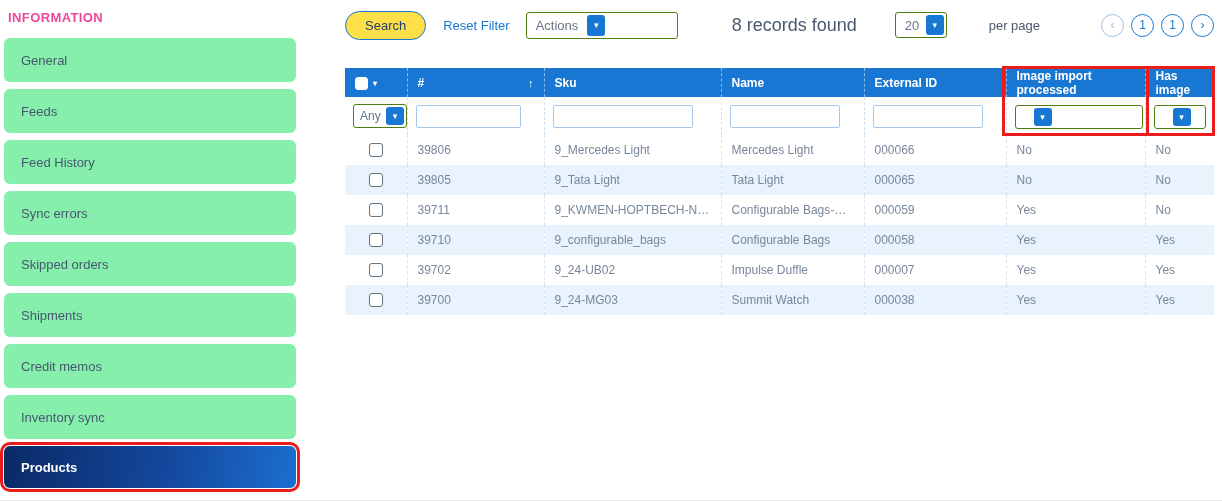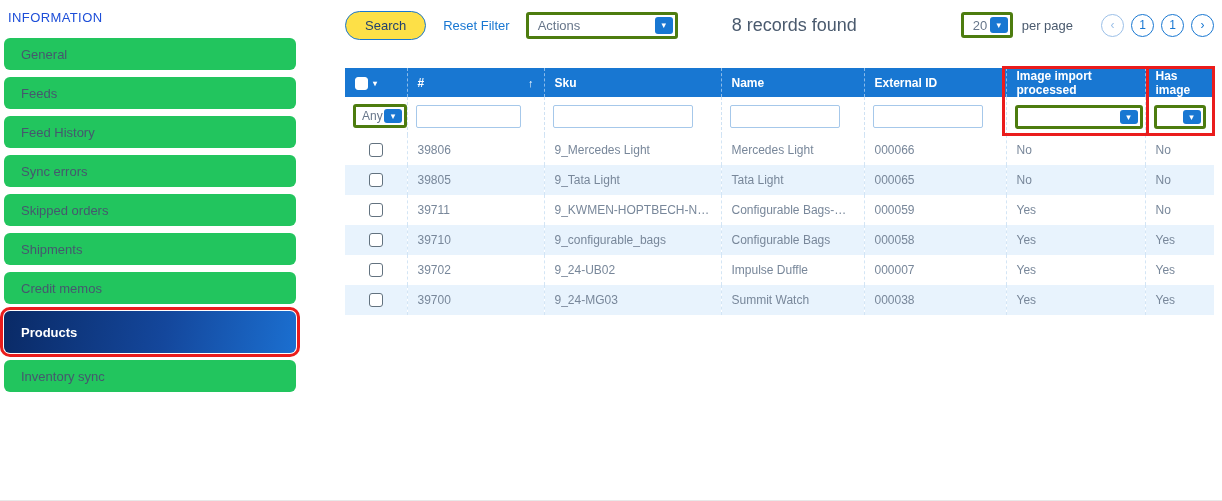--- a/index.html
+++ b/index.html
@@ -6,53 +6,53 @@
   html,body { width:1222px; height:501px; }
   body {
     position: relative;
     font-family: "Liberation Sans", sans-serif;
     background: #ffffff;
     overflow: hidden;
   }
   
   .sidebar { position:absolute; left:4px; top:0; width:292px; }
   .sidebar-title {
-    color:#1d4ed8; font-weight:normal; font-size:13px; letter-spacing:.4px;
+    color:#ec4899; font-weight:bold; font-size:13px; letter-spacing:.4px;
     padding:10px 4px 13px 4px;
   }
   .side-item {
-    background:#22c55e; border-radius:6px; margin-bottom:7px; height:32px;
+    background:#86efac; border-radius:6px; margin-bottom:7px; height:44px;
     display:flex; align-items:center; padding:0 17px; color:#46586e;
     font-size:13px; cursor:pointer;
   }
   .side-item.selected {
     background:linear-gradient(100deg,#0a2a66 0%,#14479c 55%,#1b6fd0 100%);
     color:#ffffff; font-weight:bold; height:42px;
     outline:3px solid #ea1c1c; outline-offset:1px;
   }
   
   .main { position:absolute; left:345px; top:0; width:869px; }
   .toolbar { height:50px; display:flex; align-items:center; }
   .search-btn {
     border:1px solid #1877d2; border-radius:15px; background:#fde047;
     padding:6px 19px; font-size:13px; color:#23416f; font-family:inherit; cursor:pointer;
   }
   .reset-link { color:#1877d2; font-size:13px; margin-left:17px; cursor:pointer; text-decoration:none; }
   .sel {
-    border:3px solid #4d7c0f; border-radius:3px; background:#fff;
-    display:inline-flex; align-items:center; justify-content:space-between; cursor:pointer;
+    border:1px solid #4d7c0f; border-radius:3px; background:#fff;
+    display:inline-flex; align-items:center; justify-content:flex-start; cursor:pointer;
   }
   .sel .val { padding:0 9px; font-size:13px; color:#67768a; white-space:nowrap; overflow:hidden; }
   .sel .arrow {
     flex:0 0 18px; height:calc(100% - 4px); margin:2px 2px 2px 0; background:#1877d2;
     border-radius:3px; color:#fff; font-size:9px; display:flex; align-items:center; justify-content:center;
   }
   .sel-actions { width:152px; height:27px; margin-left:16px; }
   .records { margin-left:54px; font-size:18px; color:#4a5a6e; }
-  .right-group { margin-left:auto; display:flex; align-items:center; }
+  .right-group { margin-left:auto; display:flex; align-items:center;gap:33px; }
   .sel-perpage { width:52px; height:26px; }
   .perpage-label { font-size:13px; color:#4a5a6e; margin-left:9px; }
   .pager { display:flex; align-items:center; gap:7px; margin-left:28px; }
   .pg {
     width:23px; height:23px; border-radius:50%; border:1.5px solid #1877d2;
     color:#1877d2; font-size:12px; display:flex; align-items:center; justify-content:center;
     background:#fff; cursor:pointer;
   }
   .pg.disabled { border-color:#9cc0e8; color:#9cc0e8; }
   
@@ -117,25 +117,25 @@
   </div>
       <div class="side-item">
     <span class="side-label">Skipped orders</span>
   </div>
       <div class="side-item">
     <span class="side-label">Shipments</span>
   </div>
       <div class="side-item">
     <span class="side-label">Credit memos</span>
   </div>
+      <div class="side-item">
+    <span class="side-label">Inventory sync</span>
+  </div>
       <div class="side-item selected">
     <span class="side-label">Products</span>
-  </div>
-      <div class="side-item">
-    <span class="side-label">Inventory sync</span>
   </div>
     </div>
 </div>
 
 <div class="main">
 
   <div class="toolbar">
     <button class="search-btn">Search</button>
     <a class="reset-link">Reset Filter</a>
     <div class="sel sel-actions">

